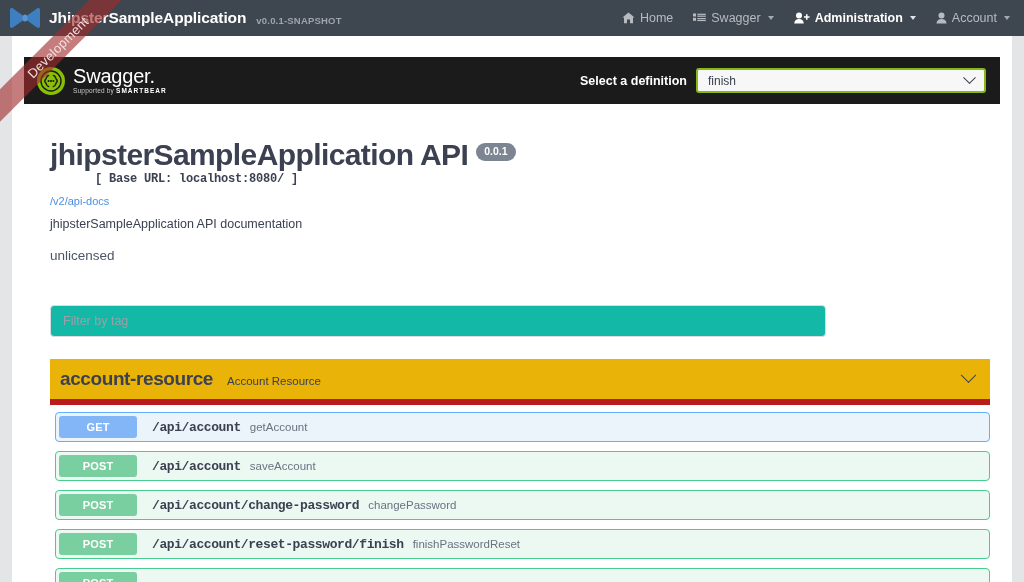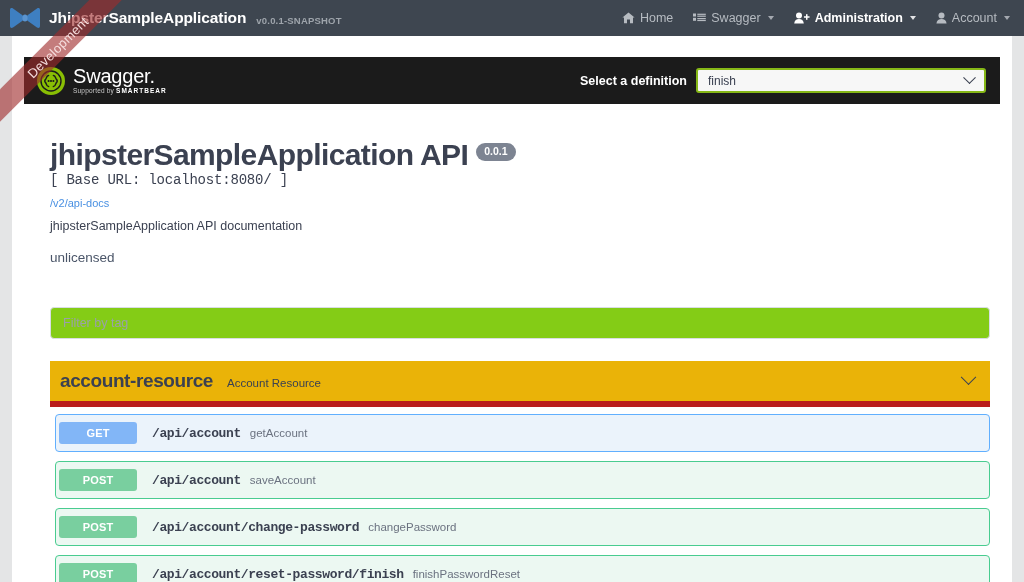--- a/index.html
+++ b/index.html
@@ -225,25 +225,26 @@
     font-size: 10.5px;
     font-weight: bold;
     border-radius: 57px;
     padding: 3px 8px 4px;
     line-height: 1;
     position: relative;
     top: 3px;
   }
   .api-baseurl {
     font-family: "Liberation Mono", monospace;
-    font-size: 14px;
-    color: #3b4151;
-    font-weight: normal;
+    font-size: 12px;
+    color: #3b4151;
+    font-weight: bold;
     margin-top: 2px;
     letter-spacing: -0.2px;
+    margin-left: 45px;
   }
   .api-docs-link {
     display: inline-block;
     margin-top: 9px;
     font-size: 11px;
     color: #4990e2;
     text-decoration: none;
     cursor: pointer;
   }
   .api-desc {
@@ -256,23 +257,23 @@
     font-size: 13.5px;
     color: #4a5568;
     cursor: pointer;
   }
 
   
   .filter-wrap {
     padding: 42px 24px 0 38px;
   }
   .filter-input {
-    width: 940px;
+    width: 776px;
     height: 32px;
-    background: #84cc16;
+    background: #14b8a6;
     border: 1px solid #d9dde3;
     border-radius: 4px;
     padding: 0 12px;
     font-size: 12.5px;
     color: #3b4151;
     font-family: "Liberation Sans", sans-serif;
     outline: none;
   }
   .filter-input::placeholder { color: #9aa0a9; }
 
@@ -307,21 +308,21 @@
     border-right: 1.7px solid #3b4151;
     border-bottom: 1.7px solid #3b4151;
     transform: rotate(45deg) translate(-3px,-3px);
   }
 
   
   .ops { width: 940px; padding-top: 7px; }
   .op-row {
     display: flex;
     align-items: center;
-    height: 38px;
+    height: 30px;
     margin: 0 0 9px 5px;
     width: 935px;
     border-radius: 4px;
     padding: 0 0 0 3px;
     cursor: pointer;
   }
   .op-row.get {
     background: #ebf3fb;
     border: 1px solid #61affe;
   }

